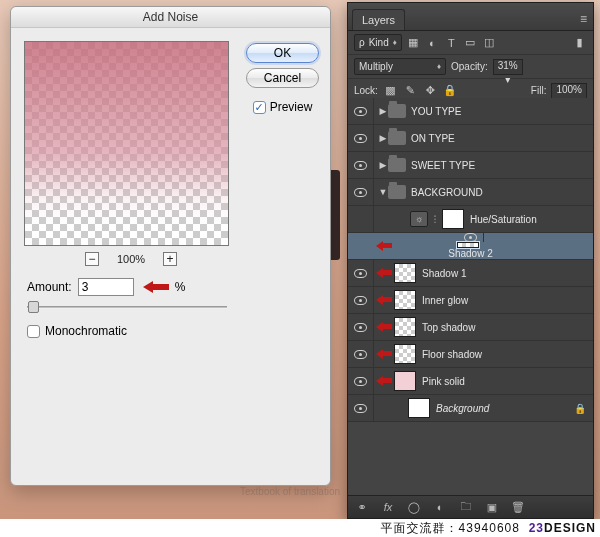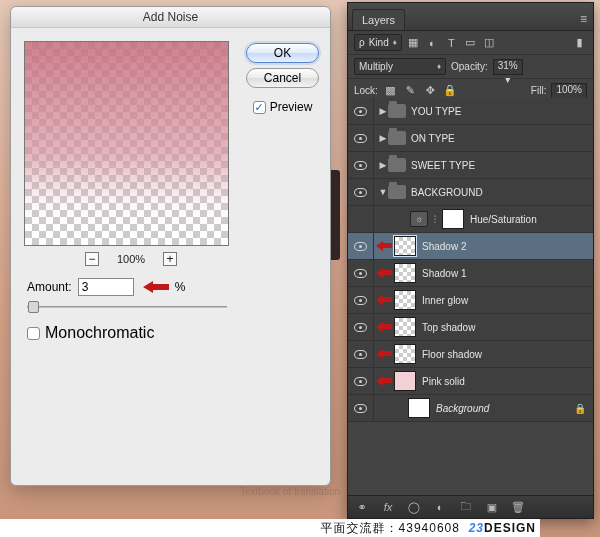--- a/index.html
+++ b/index.html
@@ -33,39 +33,39 @@
   .amount-row { display: flex; align-items: center; gap: 6px; font-size: 12px; margin-bottom: 4px; }
   .amount-input { width: 56px; height: 18px; border: 1px solid #888; background: #fff; padding: 0 3px; font-size: 12px; display: flex; align-items: center; }
   .slider-track { position: relative; width: 200px; height: 14px; margin: 2px 0 10px 0; }
   .track-line { position: absolute; top: 6px; left: 0; right: 0; height: 3px; background: #c0c0c0; border-top: 1px solid #9a9a9a; border-bottom: 1px solid #efefef; }
   .thumb { position: absolute; top: 1px; left: 1px; width: 11px; height: 12px; background: #d7d7d7; border: 1px solid #7d7d7d; border-radius: 2px; }
   .fieldset { border: 1px solid #b5b5b5; border-radius: 6px; padding: 10px 10px 10px 10px; margin-bottom: 10px; position: relative; }
   .legend { position: absolute; top: -8px; left: 10px; background: #ececec; padding: 0 3px; font-size: 12px; }
   .radio-row { display: flex; align-items: center; gap: 5px; font-size: 12px; margin: 3px 0; }
   .radio { width: 13px; height: 13px; border: 1px solid #7a7a7a; border-radius: 50%; background: radial-gradient(#fff,#e5e5e5); display: inline-flex; align-items: center; justify-content: center; }
   .radio.sel::after { content:''; width:7px; height:7px; border-radius:50%; background: radial-gradient(#6ea2ea,#3266bb); }
-  .mono-row { display: flex; align-items: center; gap: 5px; font-size: 16px; }
+  .mono-row { display: flex; align-items: center; gap: 5px; font-size: 12px; }
   .chkbox { width: 13px; height: 13px; border: 1px solid #888; border-radius: 3px; background: #fff; }
   .red-arrow { display:inline-block; position: relative; width: 26px; height: 12px; margin-left: 3px; }
   .red-arrow::before { content:''; position:absolute; left:8px; top:3px; width:18px; height:6px; background:#c01818; }
   .red-arrow::after { content:''; position:absolute; left:0; top:0; border-top:6px solid transparent; border-bottom:6px solid transparent; border-right:10px solid #c01818; }
   
   .panel { position: absolute; left: 347px; top: 2px; width: 247px; height: 517px; background: #444444; color: #d9d9d9; border: 1px solid #1e1e1e; box-shadow: 0 4px 14px rgba(0,0,0,0.4); font-size: 10px; }
   .panel-tabs { height: 28px; background: linear-gradient(#4b4b4b,#3b3b3b); display: flex; align-items: flex-end; border-bottom: 1px solid #222; padding-left: 4px; }
   .ptab { padding: 4px 9px; background: #444; border: 1px solid #2a2a2a; border-bottom: none; border-radius: 3px 3px 0 0; color: #ddd; font-size: 11px; }
   .panel-menu { margin-left: auto; padding: 4px 6px; color:#bbb; font-size:12px; }
   .panel-row { position:relative; height: 24px; display: flex; align-items: center; gap: 4px; padding: 0 6px; border-bottom: 1px solid #333; background:#414141; }
   .sel-ctrl { height: 17px; background:#3a3a3a; border:1px solid #242424; border-radius:2px; display:flex; align-items:center; padding:0 4px; gap:4px; color:#ddd; }
   .sel-ctrl .caret { font-size:8px; color:#bbb; }
   .mini-ico { width:15px; height:15px; display:inline-flex; align-items:center; justify-content:center; color:#c5c5c5; font-size:11px; }
   .panel-row2 { height: 24px; display:flex; align-items:center; padding:0 6px; border-bottom:1px solid #333; background:#414141; gap:5px; }
   .pct-box { height:16px; border:1px solid #242424; background:#3a3a3a; padding:0 4px; display:flex; align-items:center; gap:3px;flex-direction:column; }
   .layers-scroll { position:absolute; top:95px; bottom:23px; left:0; right:0; overflow:hidden; }
   .layer-row { height: 27px; display:flex; align-items:center; border-bottom:1px solid #323232; background:#3f3f3f; position:relative; }
-  .layer-row.selected { background:#5b6f83; }
+  .layer-row.selected { background:#5b6f83;flex-direction:column; }
   .eye-cell { width:26px; height:100%; display:flex; align-items:center; justify-content:center; border-right:1px solid #323232; }
   .eye { width:13px; height:9px; border:1px solid #cfcfcf; border-radius:50%/60%; position:relative; }
   .eye::after { content:''; position:absolute; left:4px; top:2px; width:3px; height:3px; background:#cfcfcf; border-radius:50%; }
   .indent0 { width: 4px; }
   .indent1 { width: 20px; }
   .indent2 { width: 34px; }
   .disclose { width:10px; text-align:center; color:#ccc; font-size:9px; }
   .folder-ico { width:18px; height:14px; background:#6f6f6f; border-radius:2px; position:relative; margin-right:5px; }
   .folder-ico::before { content:''; position:absolute; left:1px; top:-3px; width:8px; height:3px; background:#6f6f6f; border-radius:1px 1px 0 0; }
   .thumb-box { width:22px; height:20px; border:1px solid #1d1d1d; background:#fff; margin-right:6px; position:relative; overflow:hidden; }
@@ -80,23 +80,23 @@
   .layer-name { color:#e4e4e4; font-size:10px; }
   .mini-red-arrow { position:absolute; left:28px; top:8px; width:16px; height:10px; }
   .mini-red-arrow::before { content:''; position:absolute; left:6px; top:2px; width:10px; height:5px; background:#c01818; }
   .mini-red-arrow::after { content:''; position:absolute; left:0; top:0; border-top:5px solid transparent; border-bottom:5px solid transparent; border-right:7px solid #c01818; }
   .adj-row .adj-pair { display:flex; align-items:center; gap:2px; margin-left: 2px; }
   .adj-ico { width:18px; height:16px; background:#5a5a5a; border:1px solid #222; border-radius:2px; display:flex; align-items:center; justify-content:center; color:#ddd; font-size:9px; }
   .link-ico { width:10px; height:16px; display:flex; align-items:center; justify-content:center; color:#bbb; font-size:9px; }
   .panel-footer { position:absolute; left:0; right:0; bottom:0; height:23px; background:linear-gradient(#3d3d3d,#2f2f2f); border-top:1px solid #222; display:flex; align-items:center; padding:0 6px; gap:10px; color:#b8b8b8; }
   .fico { width:16px; height:16px; display:flex; align-items:center; justify-content:center; font-size:11px; }
   .watermark { position:absolute; left:240px; bottom:40px; font-size:10px; color: rgba(120,100,90,0.45); }
-  .footer-cn { position:absolute; left:0; bottom:0; width:540px; height:18px; background:#fff; display:flex; align-items:center; justify-content:flex-end; padding-right:4px; font-size:12px; letter-spacing:1px; color:#111; }
+  .footer-cn { position:absolute; left:0; bottom:0; width:600px; height:18px; background:#fff; display:flex; align-items:center; justify-content:flex-end; padding-right:4px; font-size:12px; letter-spacing:1px; color:#111; }
   .brand { font-weight:bold; }
-  .brand .red { color:#3b82f6;font-style:italic; }
+  .brand .red { color:#4c1d95; }
 </style>
 </head>
 <body>
 
 <div class="bg-decor"></div>
 
 <div class="dialog">
   <div class="titlebar">Add Noise</div>
   <div class="dialog-body">
     <div class="preview-area">

